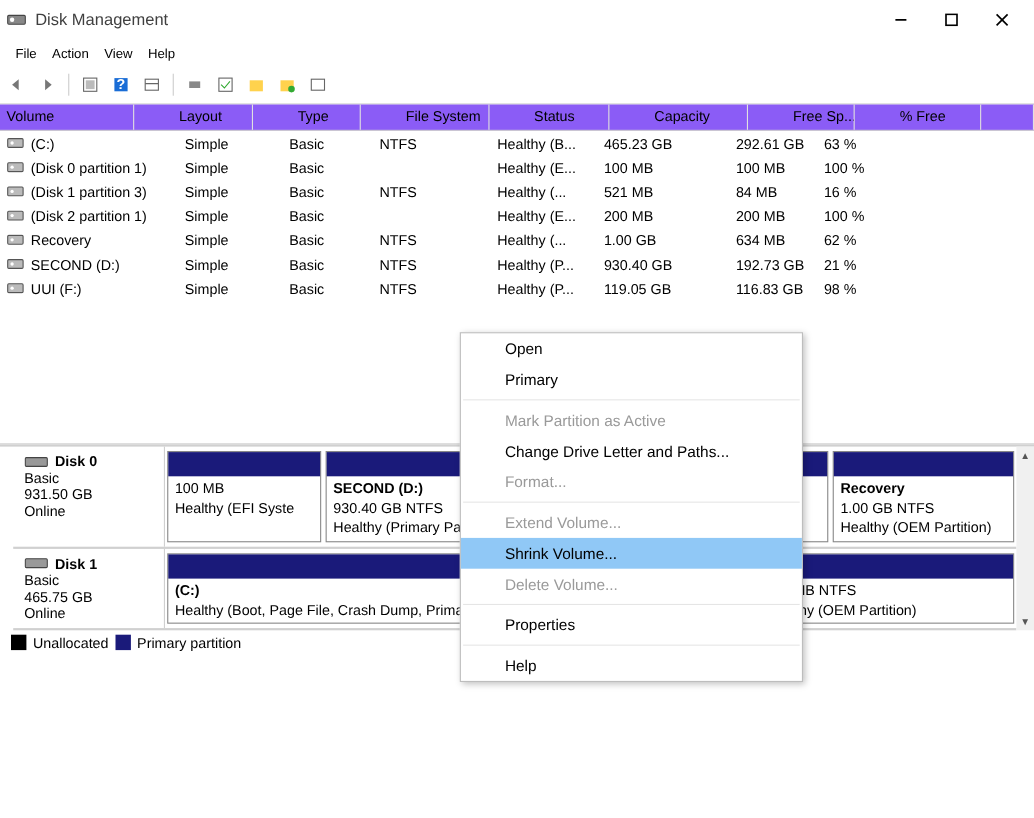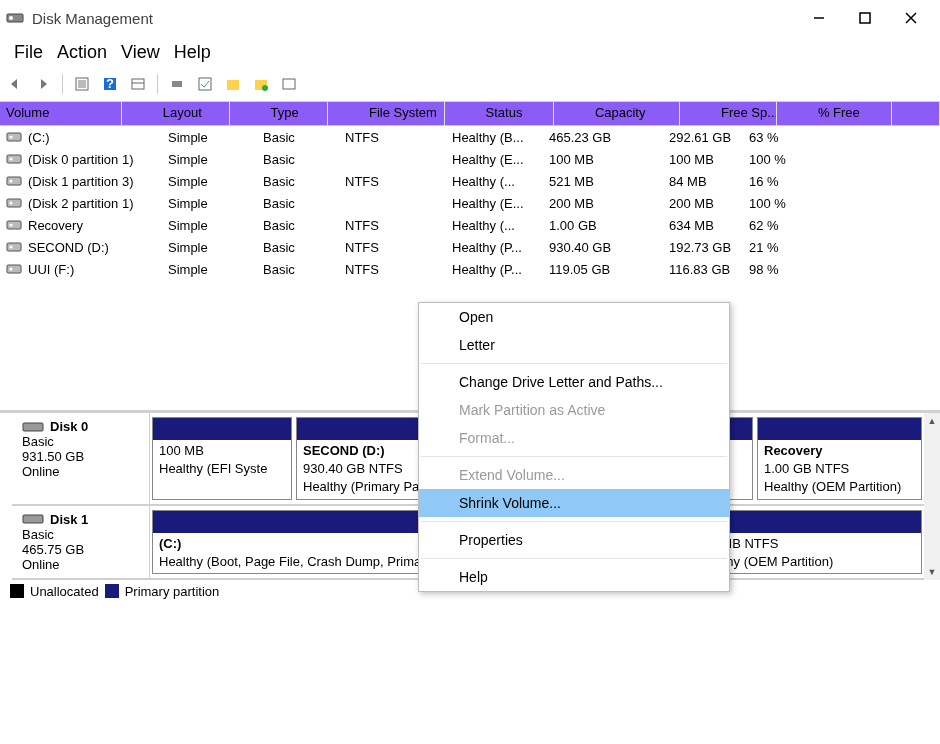--- a/index.html
+++ b/index.html
@@ -4,21 +4,21 @@
 <style>
 * { margin: 0; padding: 0; box-sizing: border-box; font-family: "Segoe UI", Tahoma, sans-serif; font-size: 13px; }
 body { background: #fff; width: 940px; height: 744px; overflow: hidden; }
 
 .title-bar { display: flex; align-items: center; height: 36px; padding: 0 6px; }
 .title-bar .app-icon { width: 18px; height: 18px; margin-right: 8px; }
 .title-bar .title { flex: 1; color: #404040; font-size: 15px; }
 .title-bar .ctrl { width: 46px; height: 36px; display: flex; align-items: center; justify-content: center; }
 
 .menu-bar { display: flex; gap: 2px; padding: 4px 8px 6px 8px; }
-.menu-bar span { padding: 2px 6px; font-size: 18px; }
+.menu-bar span { padding: 2px 6px; font-size: 12px; }
 
 .tool-bar { display: flex; align-items: center; gap: 6px; padding: 2px 4px 6px 4px; height: 30px; }
 .tool-bar .tb-item { width: 22px; height: 22px; display: flex; align-items: center; justify-content: center; }
 .tool-bar .sep { width: 1px; height: 20px; background: #ccc; margin: 0 2px; }
 
 .grid { border-top: 1px solid #d0d0d0; border-bottom: 1px solid #d0d0d0; }
 .grid-header { display: flex; background: #8b5cf6; border-bottom: 1px solid #d0d0d0; height: 24px; gap: 35px; }
 .grid-header .col { border-right: 1px solid #e0e0e0; padding: 3px 6px; white-space: nowrap; overflow: hidden; }
 .grid-body .row { display: flex; height: 22px; align-items: center; }
 .grid-body .cell { padding: 1px 6px; white-space: nowrap; overflow: hidden; text-overflow: ellipsis; }
@@ -380,25 +380,26 @@
 
 <div class="legend">
   <span class="swatch sw-black"></span>
   <span>Unallocated</span>
   <span class="swatch sw-blue"></span>
   <span>Primary partition</span>
 </div>
 
 <div class="context-menu">
   <div class="mi">Open</div>
-  <div class="mi">Letter</div>
+  <div class="mi">Primary</div>
   <div class="msep"></div>
+  <div class="mi disabled">Mark Partition as Active</div>
   <div class="mi">Change Drive Letter and Paths...</div>
-  <div class="mi disabled">Mark Partition as Active</div>
   <div class="mi disabled">Format...</div>
   <div class="msep"></div>
   <div class="mi disabled">Extend Volume...</div>
   <div class="mi highlight">Shrink Volume...</div>
+  <div class="mi disabled">Delete Volume...</div>
   <div class="msep"></div>
   <div class="mi">Properties</div>
   <div class="msep"></div>
   <div class="mi">Help</div>
 </div>
 
 </body></html>

